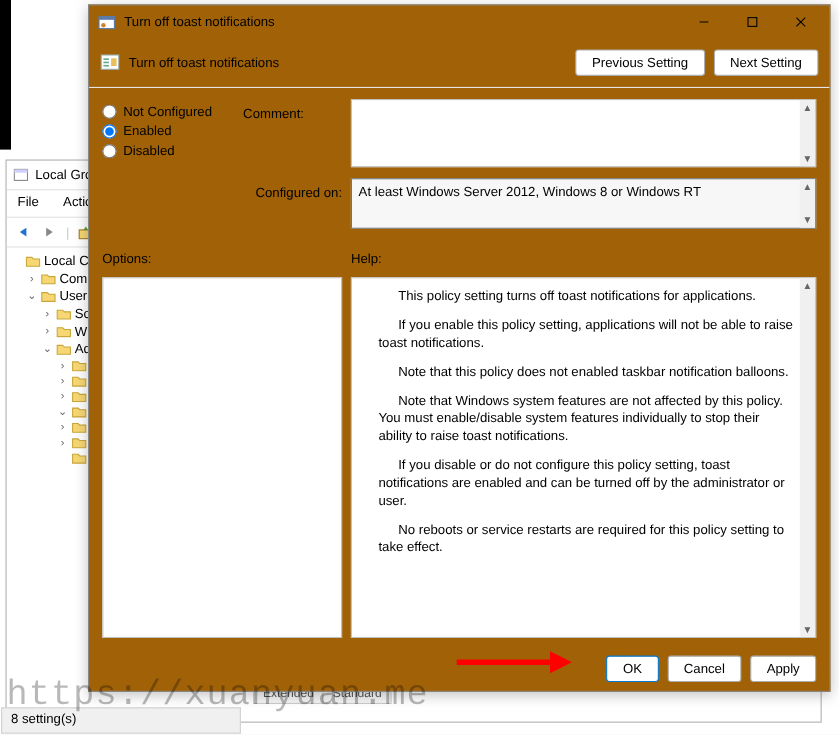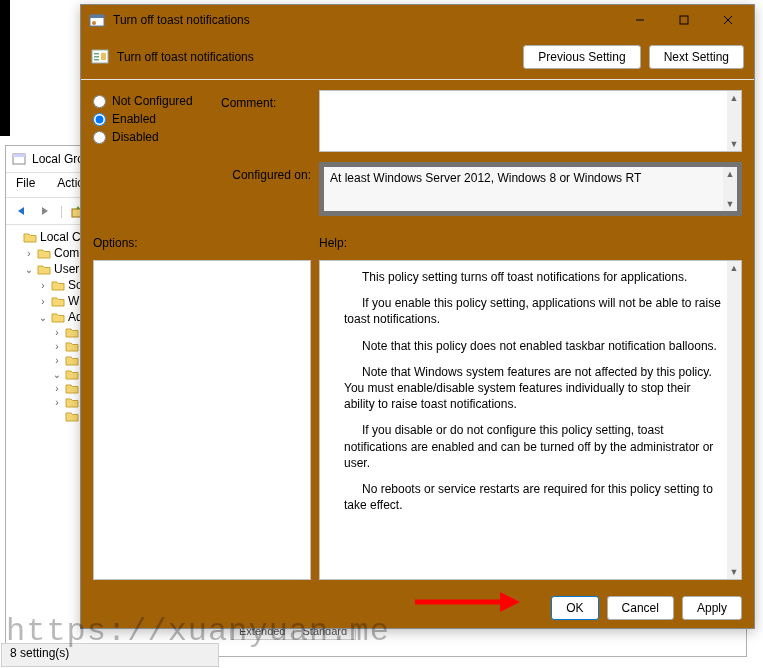--- a/index.html
+++ b/index.html
@@ -32,21 +32,21 @@
 .radio-col{grid-column:1;grid-row:1/4}
 .radio{display:flex;align-items:center;gap:6px;margin:4px 0}
 .radio input{margin:0}
 .radio.sel label{color:#000}
 .lbl{color:#000}
 .comment-lbl{grid-column:2;grid-row:1;padding-top:6px}
 .comment-box{grid-column:3;grid-row:1;height:60px;border:1px solid #c0c0c0;background:#fff;position:relative}
 .v-scroll{position:absolute;right:0;top:0;width:14px;height:100%;background:#f0f0f0;display:flex;flex-direction:column;justify-content:space-between;align-items:center}
 .v-scroll .arr{font-size:9px;color:#666;line-height:14px}
 .supported-lbl{grid-column:2;grid-row:2;text-align:right;padding-top:6px}
-.supported-box{grid-column:3;grid-row:2;height:36px;border:5px solid #737373;background:#f7f7f7;padding:4px 18px 4px 6px;position:relative}
+.supported-box{grid-column:3;grid-row:2;height:36px;border:1px solid #737373;background:#f7f7f7;padding:4px 18px 4px 6px;position:relative}
 .opts-lbl{grid-column:1/3;grid-row:4}
 .help-lbl{grid-column:3;grid-row:4}
 .opts-box{grid-column:1/3;grid-row:5;border:1px solid #c0c0c0;background:#fff;min-height:300px}
 .help-box{grid-column:3;grid-row:5;border:1px solid #c0c0c0;background:#fff;padding:8px 20px 8px 8px;position:relative;overflow:hidden}
 .help-box p{margin:0 0 10px 16px;text-indent:18px;line-height:1.35}
 .dlg-footer{height:40px;display:flex;align-items:center;justify-content:flex-end;gap:8px;padding:0 12px}
 .btn.primary{border:1px solid #0078d4}
 
 .wm{position:absolute;left:6px;bottom:18px;font-size:32px;font-weight:300;color:rgba(0,0,0,.28);letter-spacing:1px;font-family:Liberation Mono, monospace;pointer-events:none}
 

